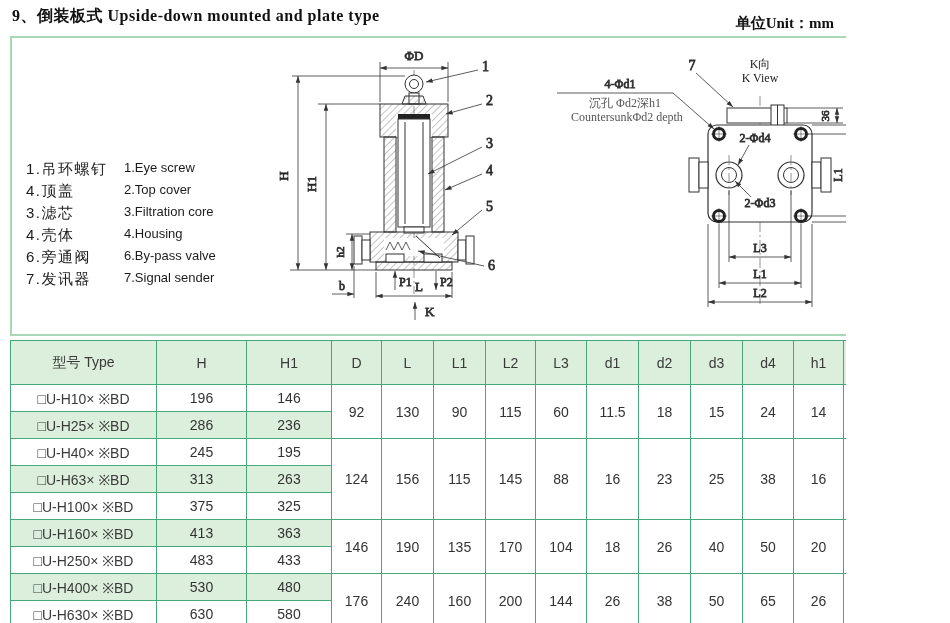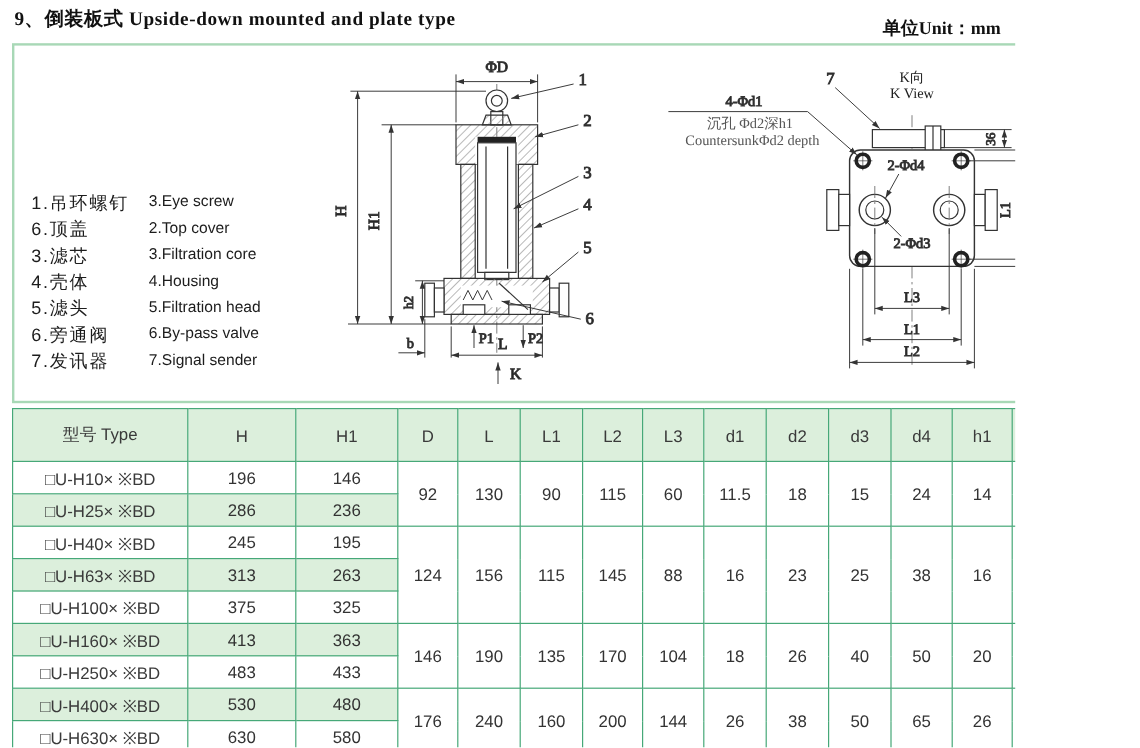--- a/index.html
+++ b/index.html
@@ -41,37 +41,33 @@
 
 <div class="canvas">
   <div class="title">9、倒装板式 Upside-down mounted and plate type</div>
   <div class="unit">单位Unit：mm</div>
 
   <div class="diagram-box">
 
     <div class="parts">
       <div class="prow">
           <span class="cn">1.吊环螺钉</span>
-          <span class="en">3.Eye screw</span>
-        </div>
-      <div class="prow">
-          <span class="cn">6.顶盖</span>
+          <span class="en">1.Eye screw</span>
+        </div>
+      <div class="prow">
+          <span class="cn">4.顶盖</span>
           <span class="en">2.Top cover</span>
         </div>
       <div class="prow">
           <span class="cn">3.滤芯</span>
           <span class="en">3.Filtration core</span>
         </div>
       <div class="prow">
           <span class="cn">4.壳体</span>
           <span class="en">4.Housing</span>
-        </div>
-      <div class="prow">
-          <span class="cn">5.滤头</span>
-          <span class="en">5.Filtration head</span>
         </div>
       <div class="prow">
           <span class="cn">6.旁通阀</span>
           <span class="en">6.By-pass valve</span>
         </div>
       <div class="prow">
           <span class="cn">7.发讯器</span>
           <span class="en">7.Signal sender</span>
         </div>
     </div>

